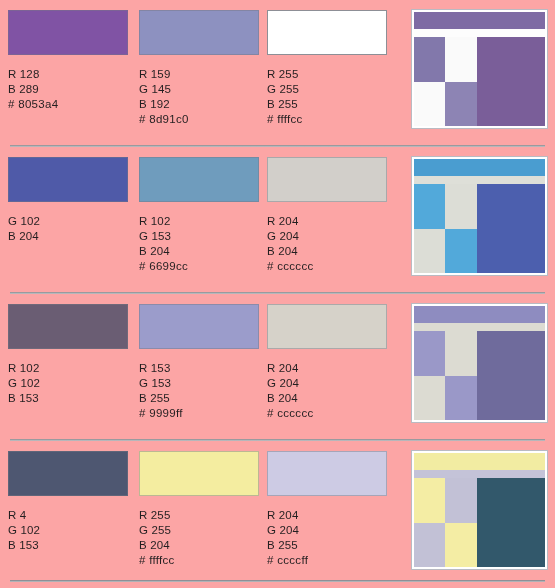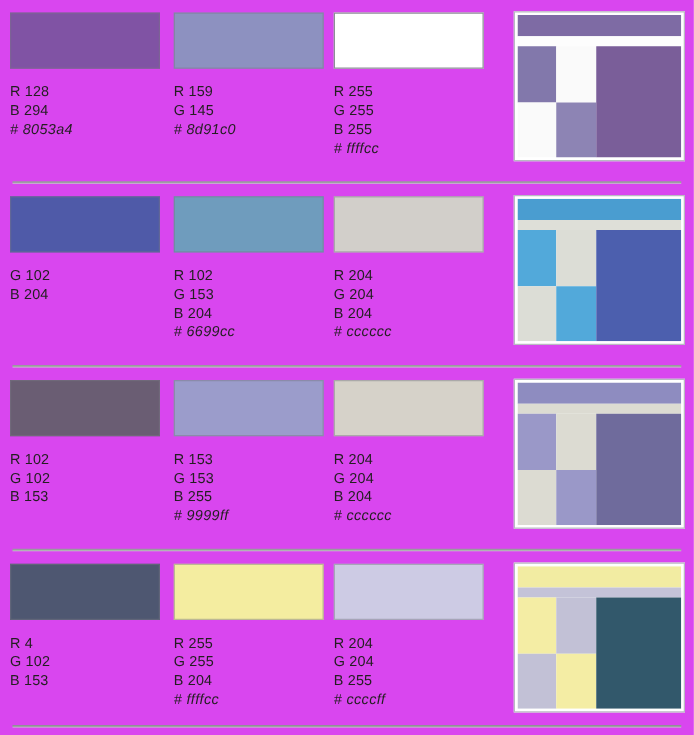--- a/index.html
+++ b/index.html
@@ -9,21 +9,21 @@
     height: 588px;
     background: #fbfbfa;
     font-family: "Liberation Sans", sans-serif;
     overflow: hidden;
   }
 
   .palette-sheet {
     width: 555px;
     height: 588px;
     position: relative;
-    background: #d946ef;
+    background: #fca5a5;
   }
 
   .palette-row {
     position: relative;
     width: 555px;
     height: 147px;
   }
 
   .row-divider {
     position: absolute;
@@ -54,21 +54,21 @@
   }
 
   .swatch-values {
     margin-top: 12px;
     font-size: 11.5px;
     color: #231f20;
     line-height: 15px;
     letter-spacing: 0.15px;
   }
   .swatch-values div { white-space: nowrap; }
-  .hexline { letter-spacing: 0.3px; font-style: italic; }
+  .hexline { letter-spacing: 0.3px; }
 
   
   .preview-wrap {
     position: absolute;
     left: 411px;
     top: 9px;
     width: 137px;
     height: 120px;
     border: 1px solid #b9bac2;
     background: #ffffff;
@@ -128,29 +128,30 @@
 </head>
 <body>
 
 <div class="palette-sheet">
 
   <div class="palette-row">
     <div class="swatch-col c1">
       <div class="swatch-chip" style="background:#8053a4;"></div>
       <div class="swatch-values">
         <div>R 128</div>
-        <div>B 294</div>
+        <div>B 289</div>
         <div class="hexline"># 8053a4</div>
       </div>
     </div>
     <div class="swatch-col c2">
       <div class="swatch-chip" style="background:#8d91c0;"></div>
       <div class="swatch-values">
         <div>R 159</div>
         <div>G 145</div>
+        <div>B 192</div>
         <div class="hexline"># 8d91c0</div>
       </div>
     </div>
     <div class="swatch-col c3">
       <div class="swatch-chip white-chip" style="background:#ffffff;"></div>
       <div class="swatch-values">
         <div>R 255</div>
         <div>G 255</div>
         <div>B 255</div>
         <div class="hexline"># ffffcc</div>

